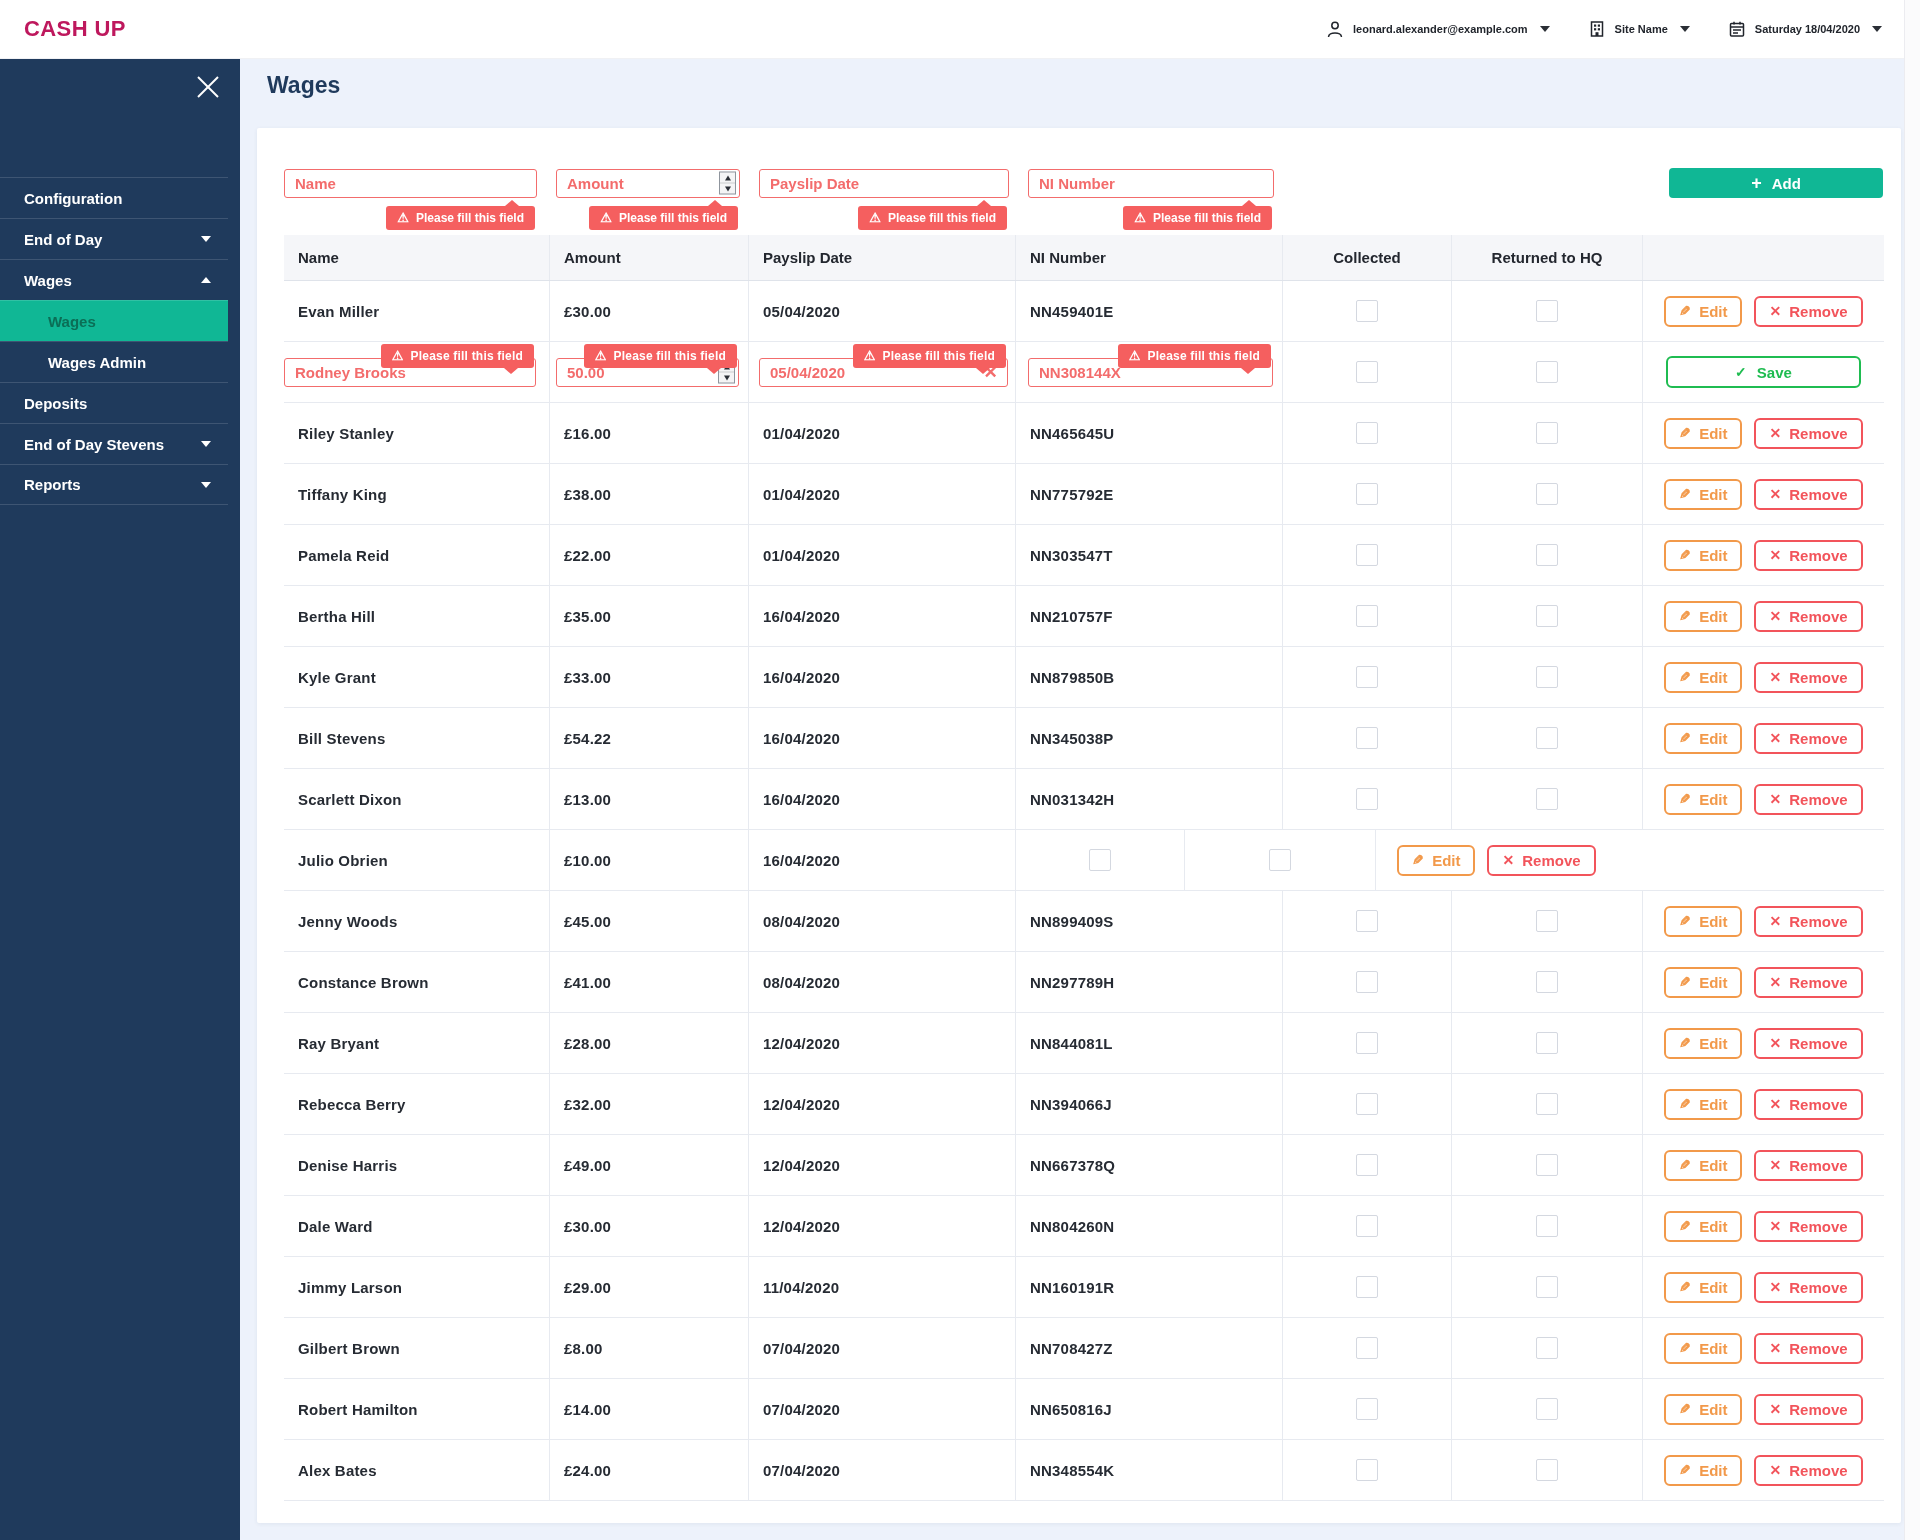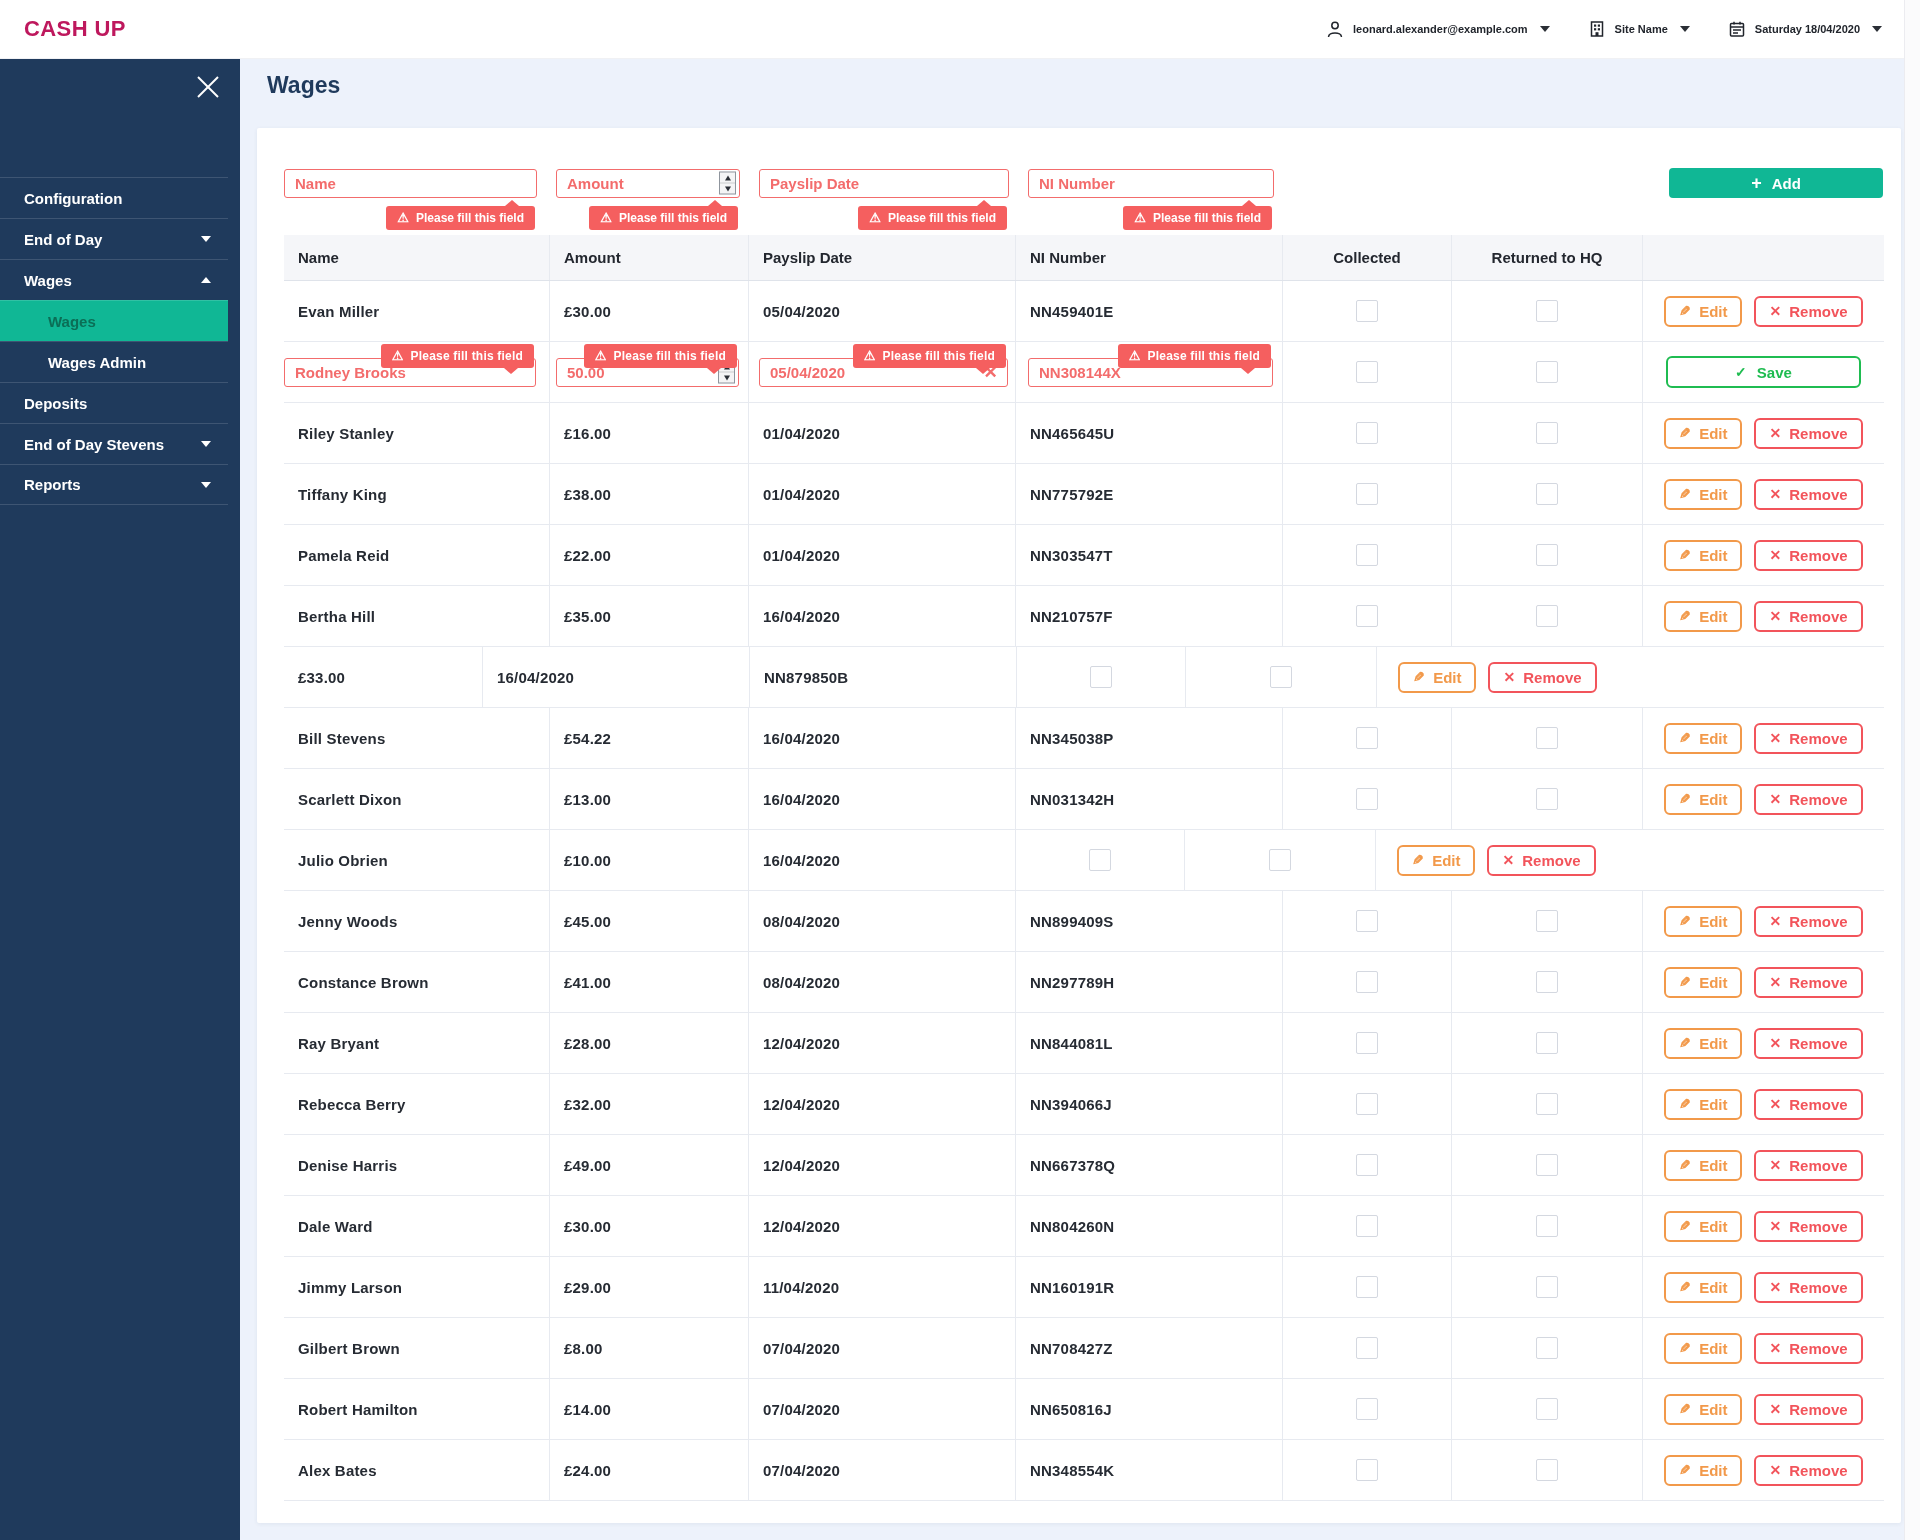--- a/index.html
+++ b/index.html
@@ -415,20 +415,21 @@
               <span class="btn-ico pencil">✎</span>
               <span>Edit</span>
             </button>
             <button class="btn remove">
               <span class="btn-ico">✕</span>
               <span>Remove</span>
             </button>
           </div>
         </div>
         <div class="tr">
+          <div class="td c-name">Kyle Grant</div>
           <div class="td c-amount">£33.00</div>
           <div class="td c-date">16/04/2020</div>
           <div class="td c-ni">NN879850B</div>
           <div class="td c-col">
             <span class="checkbox"></span>
           </div>
           <div class="td c-ret">
             <span class="checkbox"></span>
           </div>
           <div class="td c-act">

